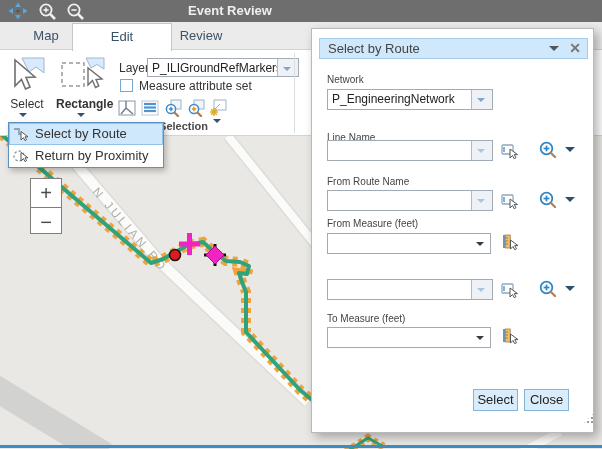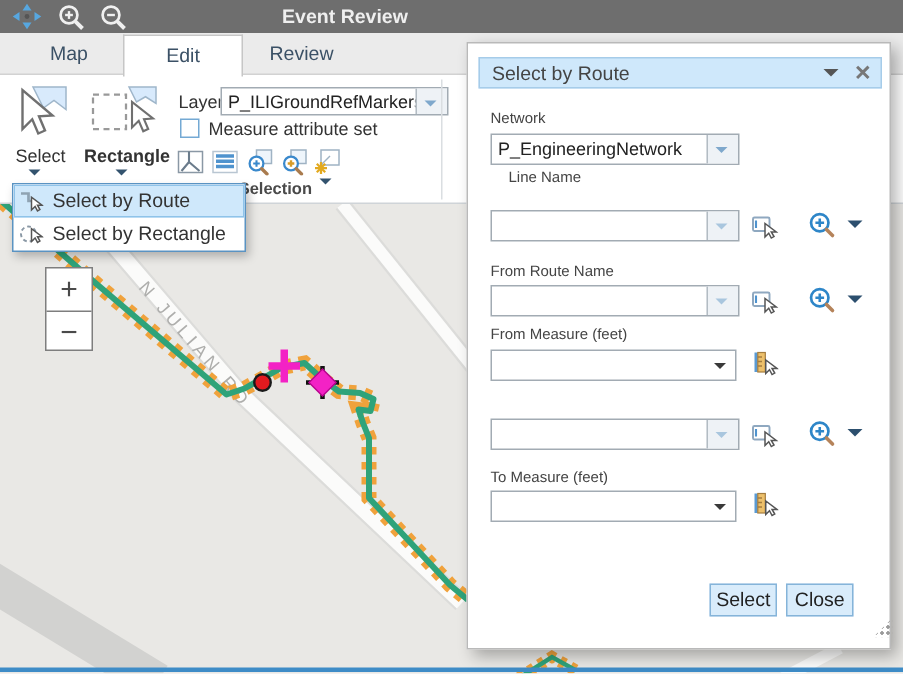--- a/index.html
+++ b/index.html
@@ -141,21 +141,21 @@
     <svg width="20" height="20" viewBox="0 0 20 20" fill="none" stroke="#f0f0f0">
       <circle cx="8" cy="8" r="5.6" stroke-width="1.8"></circle>
       <line x1="12.2" y1="12.2" x2="17" y2="17" stroke-width="2.6"></line>
       <line x1="5.4" y1="8" x2="10.6" y2="8" stroke-width="1.6"></line>
       </svg>
   </span>
   <div class="abs hdr-title">Event Review</div>
 
   <div class="abs tabbar"></div>
   <div class="abs tab" style="left:10px;width:72px;">Map</div>
-  <div class="abs tab active" style="left:82px;width:80px;">Edit</div>
+  <div class="abs tab active" style="left:72px;width:100px;">Edit</div>
   <div class="abs tab" style="left:162px;width:78px;">Review</div>
 
   <div class="abs ribbon"></div>
 
   <span class="abs" style="left:8px;top:56px;">
     <svg width="38" height="36" viewBox="0 0 38 36">
       <path d="M14,2 L36,2 L36,17 L28,11 L21,16 Z" fill="#d8eafc" stroke="#9fb6ca"></path>
       <path d="M7,4 L7,30 L13.5,23.5 L17.5,33 L22,31 L18,21.5 L27,21 Z" fill="#fff" stroke="#707070" stroke-width="1.6"></path>
     </svg>
   </span>
@@ -243,40 +243,40 @@
       </span>
       <span class="mlabel">Select by Route</span>
     </div>
     <div class="mitem">
       <span class="micon">
         <svg width="16" height="16" viewBox="0 0 16 16">
           <circle cx="6" cy="8" r="5" fill="none" stroke="#8a98a5" stroke-width="1.3" stroke-dasharray="2.5 2"></circle>
           <path d="M8,4.5 L8,13 L10.4,10.6 L12,13.6 L13.6,12.7 L12,9.8 L15,9.8 Z" fill="#fff" stroke="#555"></path>
           </svg>
       </span>
-      <span class="mlabel">Select by Rectangle</span>
+      <span class="mlabel">Return by Proximity</span>
     </div>
   </div>
 
   <div class="abs panel">
     <div class="abs ptitlebar">
       <span class="ptitle">Select by Route</span>
       <span class="pcaret"></span>
       <span class="pclose">✕</span>
     </div>
 
     <span class="abs flabel" style="left:15px;top:45px;">Network</span>
     <div class="abs combo" style="left:15px;top:60px;width:166px;">
       <span class="val">P_EngineeringNetwork</span>
       <span class="ddbtn">
           <i></i>
         </span>
     </div>
 
-    <span class="abs flabel" style="left:15px;top:84px;margin-left:12px;">Line Name</span>
+    <span class="abs flabel" style="left:15px;top:103px;">Line Name</span>
     <div class="abs combo" style="left:15px;top:111px;width:166px;">
       <span class="val"></span>
       <span class="ddbtn lite">
           <i></i>
         </span>
     </div>
     <span class="abs ficon" style="left:189px;top:113px;">
       <svg width="18" height="18" viewBox="0 0 18 18">
         <rect x="1" y="3" width="11" height="9" rx="1" fill="#fff" stroke="#8fa8c0" stroke-width="1.3"></rect>
         <line x1="3" y1="5" x2="3" y2="10" stroke="#4f93ce" stroke-width="1.4"></line>

